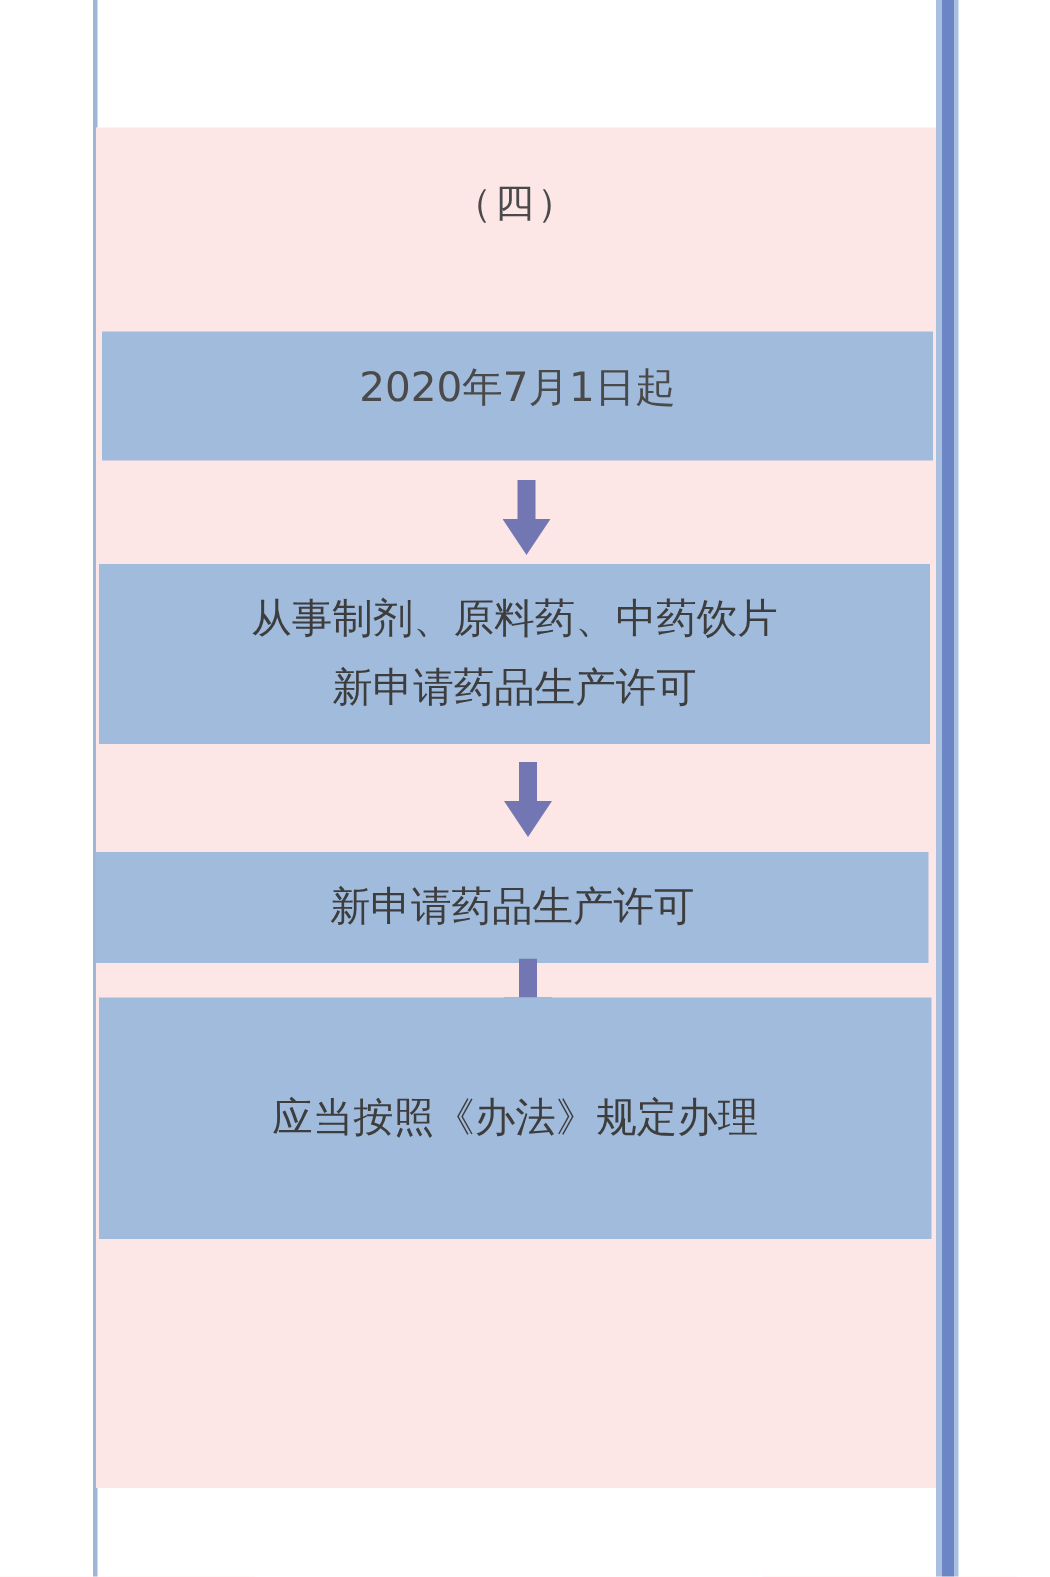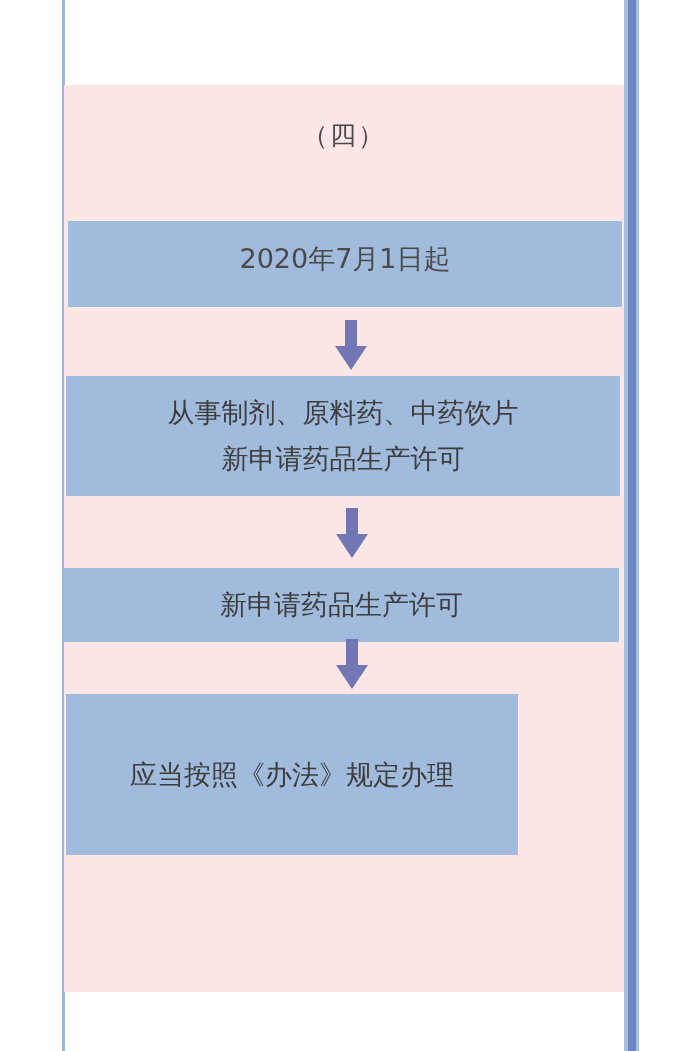--- a/index.html
+++ b/index.html
@@ -73,21 +73,21 @@
       justify-content: center;
       text-align: center;
       color: #3d3d3d;
       font-size: 27px;
       line-height: 48px;
     }
     .box span { display: block; }
     .box1 { left: 68px; top: 221px; width: 554px; height: 86px; align-items: flex-start; padding-top: 14px; box-sizing: border-box; color: #4a4a4a; }
     .box2 { left: 66px; top: 376px; width: 554px; height: 120px; flex-direction: column; line-height: 46px; }
     .box3 { left: 64px; top: 568px; width: 555px; height: 74px; }
-    .box4 { left: 66px; top: 694px; width: 452px; height: 161px; }
+    .box4 { left: 66px; top: 665px; width: 555px; height: 161px; }
     .box2 .line1 { padding-left: 0; }
     .arrow {
       position: absolute;
       width: 32px;
       height: 50px;
     }
     .arrow svg { display: block; }
   </style>
 </head>
 <body>

